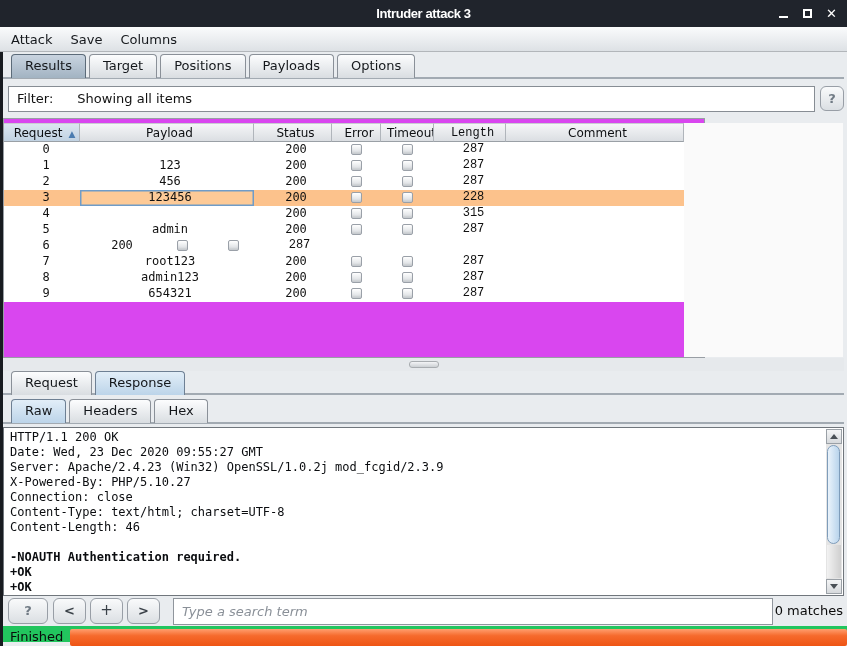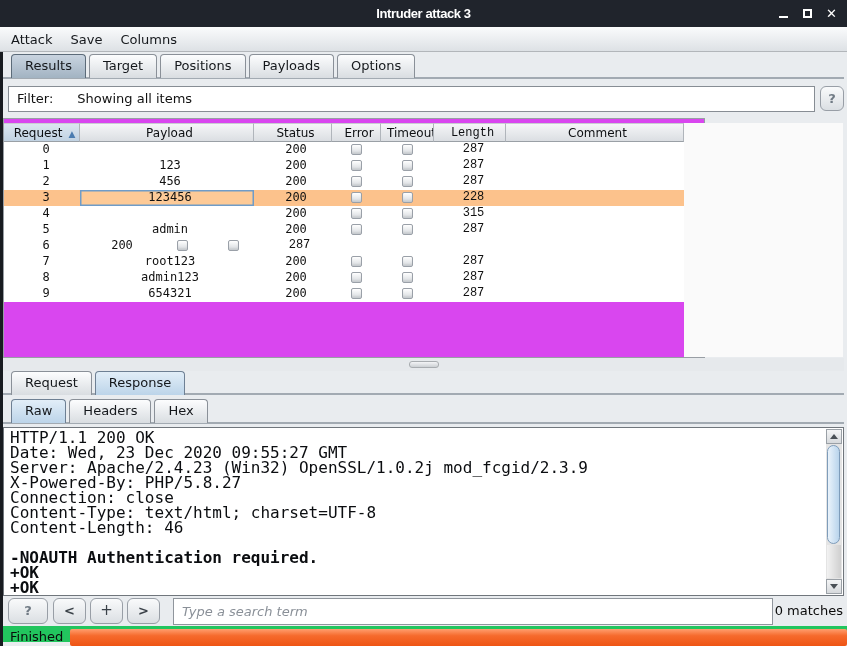--- a/index.html
+++ b/index.html
@@ -94,21 +94,21 @@
   }
   
   .tabs-msg  { top:371px; left:11px; }
   .bl-msg { top:393px; }
   .tabs-view { top:399px; left:11px; }
   .bl-view { top:422px; }
   
   .editor {
     position:absolute; left:3px; top:427px; width:841px; height:169px;
     background:#fff; border:1px solid #70767c;
-    font-family:"DejaVu Sans Mono","Liberation Mono",monospace; font-size:16px; line-height:15px;
+    font-family:"DejaVu Sans Mono","Liberation Mono",monospace; font-size:12px; line-height:15px;
     padding:2px 20px 0 6px; overflow:hidden;
   }
   .editor .line { height:15px; white-space:pre; color:#0b0d10; }
   .editor .line.bold { font-weight:bold; }
   
   .vscroll { position:absolute; right:1px; top:1px; width:16px; height:165px; background:#e4e4e4; }
   .sb-btn {
     position:absolute; left:0; width:16px; height:15px;
     background:linear-gradient(#f4f5f6,#d6d9dc); border:1px solid #9aa0a6;
     display:flex; align-items:center; justify-content:center;
@@ -344,21 +344,21 @@
   <div class="tab sel-blue">Raw</div>
   <div class="tab">Headers</div>
   <div class="tab">Hex</div>
 </div>
 
 <div class="editor">
   <div>
       <div class="line">HTTP/1.1 200 OK</div>
       <div class="line">Date: Wed, 23 Dec 2020 09:55:27 GMT</div>
       <div class="line">Server: Apache/2.4.23 (Win32) OpenSSL/1.0.2j mod_fcgid/2.3.9</div>
-      <div class="line">X-Powered-By: PHP/5.8.27</div>
+      <div class="line">X-Powered-By: PHP/5.10.27</div>
       <div class="line">Connection: close</div>
       <div class="line">Content-Type: text/html; charset=UTF-8</div>
       <div class="line">Content-Length: 46</div>
       <div class="line">&nbsp;</div>
       <div class="line bold">-NOAUTH Authentication required.</div>
       <div class="line bold">+OK</div>
       <div class="line bold">+OK</div>
     </div>
   <div class="vscroll">
     <div class="sb-btn sb-up">

